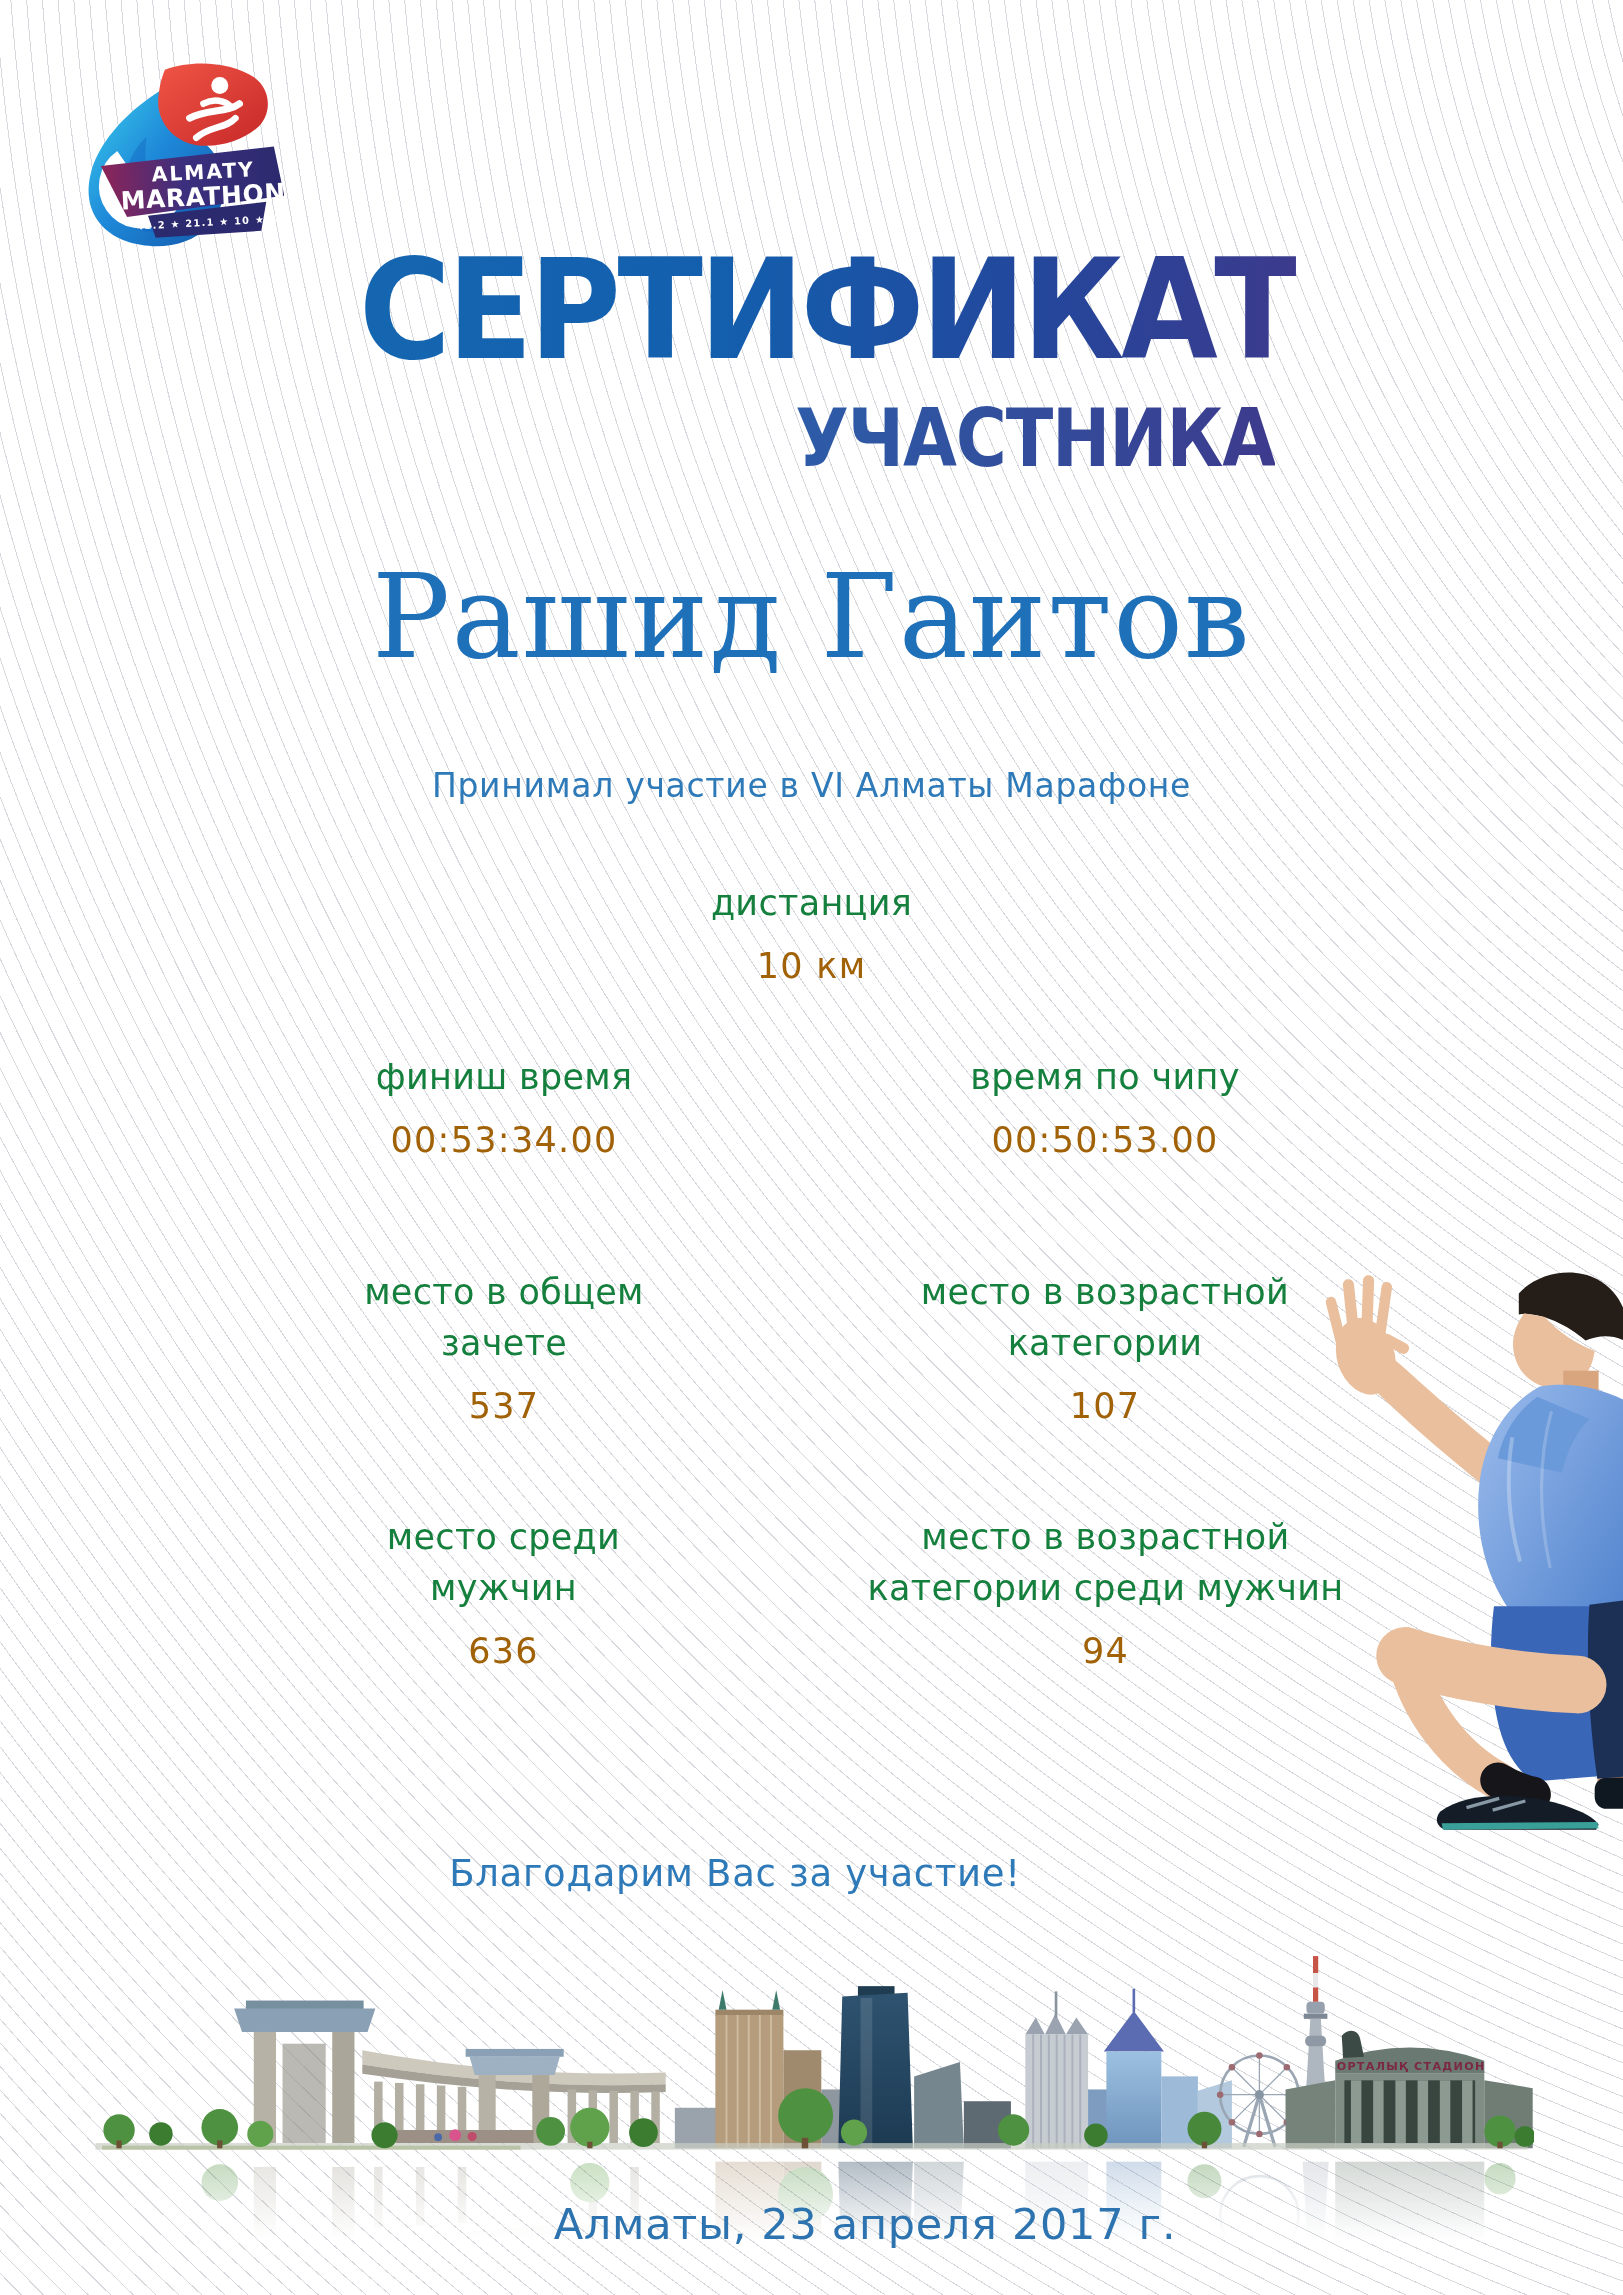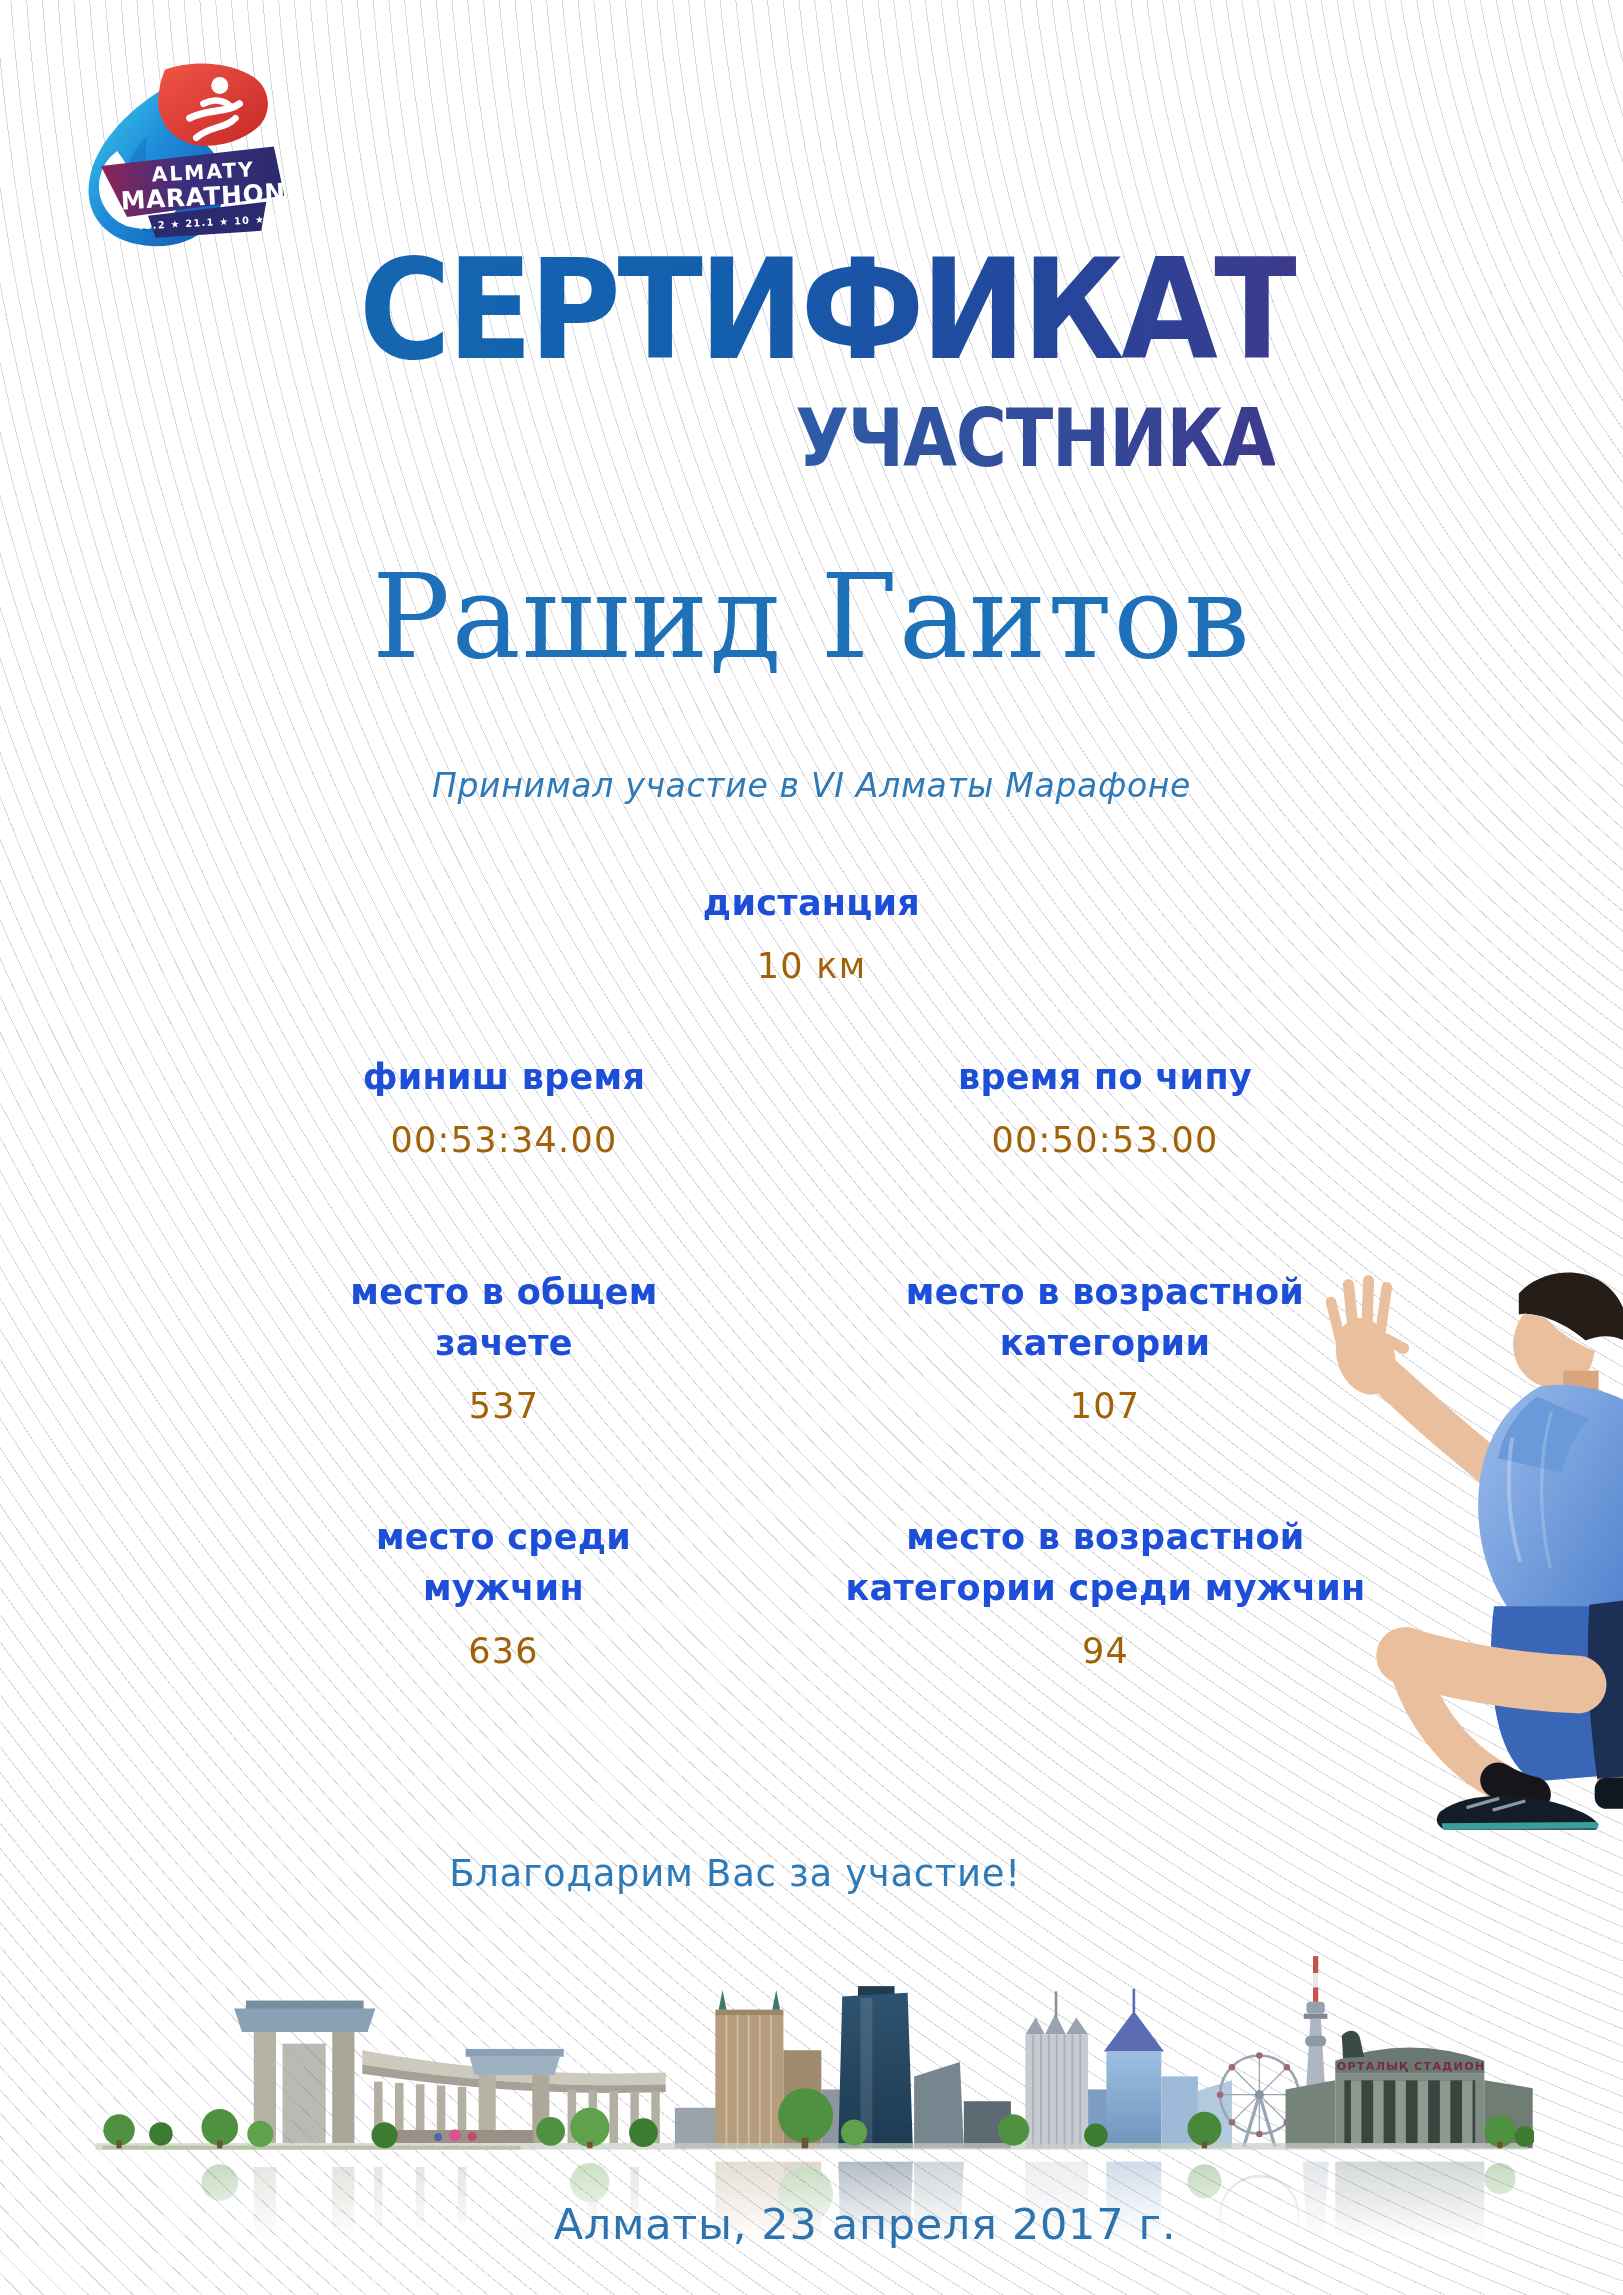--- a/index.html
+++ b/index.html
@@ -35,24 +35,24 @@
     -webkit-text-fill-color:transparent; color:transparent;
   }
 
   .name{
     top:553px; left:0; width:1623px; text-align:center; z-index:3;
     font-family:"DejaVu Serif","Liberation Serif",serif; 
     font-size:116px; color:#1e70b9; line-height:1.1; letter-spacing:1.3px;
   }
   .participation{
     top:766px; left:0; width:1623px; text-align:center; z-index:3;
-    font-size:33px; color:#2e7ab9; letter-spacing:0.7px;font-style:italic;
-  }
-
-  .stat-label{font-size:35px; font-weight:bold; color:#1d4ed8; line-height:1.45; letter-spacing:0.3px;}
+    font-size:33px; color:#2e7ab9; letter-spacing:0.7px;
+  }
+
+  .stat-label{font-size:35px; font-weight:normal; color:#15803d; line-height:1.45; letter-spacing:0.3px;}
   .stat-value{font-size:35px; color:#a16207; margin-top:17px; letter-spacing:1.3px;}
   .cell{text-align:center; z-index:3;}
   .c-dist-label{top:878px; left:0; width:1623px;}
   .c-dist-value{top:929px; left:0; width:1623px;}
   .c1{left:275px;  top:1052px; width:458px;}
   .c2{left:876px; top:1052px; width:458px;}
   .c3{left:334px;  top:1267px; width:340px;}
   .c4{left:850px; top:1267px; width:510px;}
   .c5{left:366px;  top:1512px; width:275px;text-align:center;}
   .c6{left:844px; top:1512px; width:523px;}

